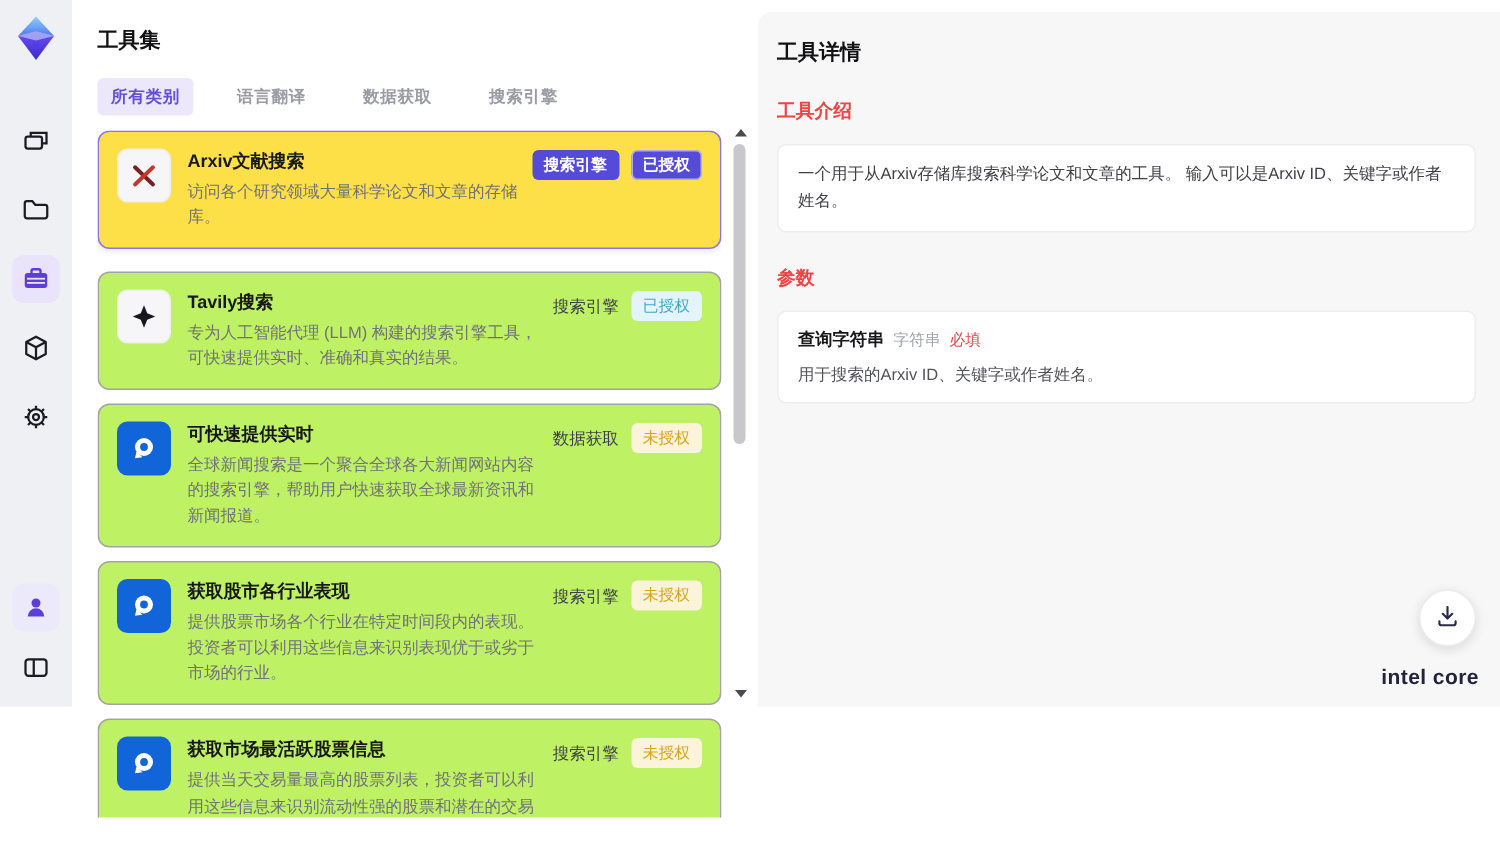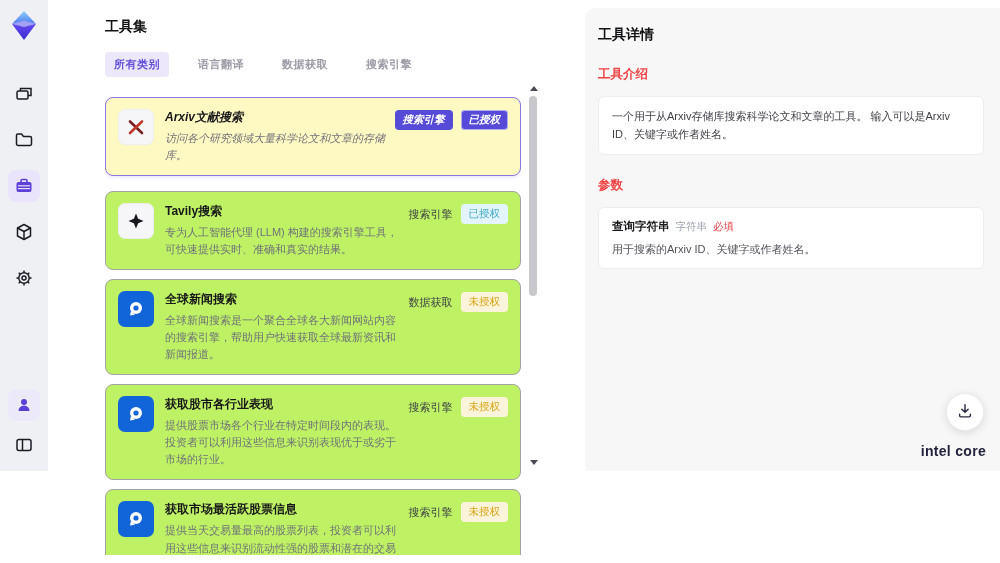--- a/index.html
+++ b/index.html
@@ -1,44 +1,44 @@
 <!DOCTYPE html>
 <html><head>
 <meta charset="utf-8">
 <style>
   * { margin:0; padding:0; box-sizing:border-box; }
   html,body { width:1000px; height:563px; overflow:hidden; background:#fff;
     font-family:"Liberation Sans","DejaVu Sans",sans-serif; }
-  .app { position:relative; display:flex; width:1000px; height:471px; background:#fff;gap:40px; }
+  .app { position:relative; display:flex; width:1000px; height:471px; background:#fff; }
 
   
   .rail { width:48px; background:#eff0f3; display:flex; flex-direction:column; align-items:center;
     padding:8px 0 10px; flex-shrink:0; }
   .logo { width:36px; height:36px; display:flex; align-items:center; justify-content:center; margin-bottom:34px; }
   .rail-group { display:flex; flex-direction:column; gap:14px; align-items:center; }
   .rail-btn { width:32px; height:32px; border:none; background:transparent; border-radius:8px;
     display:flex; align-items:center; justify-content:center; cursor:pointer; }
   .rail-btn svg { display:block; }
   .rail-btn.active { background:#e9e4fb; }
   .rail-bottom { margin-top:auto; display:flex; flex-direction:column; gap:8px; align-items:center; }
   .rail-btn.user { background:#eceafa; border-radius:8px; }
 
   
   .left-pane { width:457px; flex-shrink:0; background:#fff; padding:18px 24px 0 17px; position:relative; }
   .page-title { font-size:14px; font-weight:bold; color:#121214; margin-bottom:16px; }
-  .tabs { display:flex; align-items:center; gap:20px; margin-bottom:20px; }
+  .tabs { display:flex; align-items:center; gap:20px; margin-bottom:10px; }
   .tab { border:none; background:transparent; font-size:11px; color:#9b9ba6; cursor:pointer;
     padding:5px 9px; border-radius:4px; font-weight:bold; letter-spacing:.5px;}
   .tab.active { background:#ece7fb; color:#6450d8; }
 
   .tool-list { display:flex; flex-direction:column; gap:9px; overflow:hidden; height:458px; }
   .tool-card { display:flex; align-items:flex-start; background:#bef264; border:1px solid #a3a3a3;
     border-radius:8px; padding:11px 12px; cursor:pointer; }
-  .tool-card.selected { border:1.5px solid #8c76e2; background:#fef9c3;
-    box-shadow:0 1px 4px rgba(120,90,220,.18); margin-bottom:6px;font-style:italic;}
+  .tool-card.selected { border:1.5px solid #8c76e2; background:#fde047;
+    box-shadow:0 1px 4px rgba(120,90,220,.18); margin-bottom:6px;}
   .tool-icon { width:36px; height:36px; border-radius:7px; flex-shrink:0; display:flex;
     align-items:center; justify-content:center; margin-right:11px; }
   .tool-icon.lite { background:#f6f6f8; border:1px solid #eeeef1; }
   .tool-icon.blue { background:#1165d8; }
   .tool-text { flex:1; min-width:0; }
   .tool-name { font-size:12px; font-weight:bold; color:#18181b; margin-bottom:4px; }
   .tool-desc { font-size:11px; line-height:1.55; color:#71717a; }
   .tool-meta { display:flex; align-items:center; gap:8px; flex-shrink:0; margin-left:8px; padding-top:1px;}
   .chip { font-size:10.5px; padding:3px 8px; border-radius:4px; white-space:nowrap; }
   .chip.solid { background:#554bd8; color:#fff; font-weight:bold; }
@@ -212,21 +212,21 @@
 
       <div class="tool-card">
         <div class="tool-icon blue">
           <svg width="20" height="20" viewBox="0 0 20 20">
             <circle cx="10" cy="9" r="6" fill="#fff"></circle>
             <circle cx="10" cy="9" r="2.6" fill="#1165d8"></circle>
             <polygon points="5,12 9,15.8 4,16.5" fill="#fff"></polygon>
           </svg>
         </div>
         <div class="tool-text">
-          <div class="tool-name">全球新闻搜索</div>
+          <div class="tool-name">可快速提供实时</div>
           <div class="tool-desc">全球新闻搜索是一个聚合全球各大新闻网站内容的搜索引擎，帮助用户快速获取全球最新资讯和新闻报道。</div>
         </div>
         <div class="tool-meta">
           <span class="cat">数据获取</span>
           <span class="chip amber">未授权</span>
         </div>
       </div>
 
       <div class="tool-card">
         <div class="tool-icon blue">

